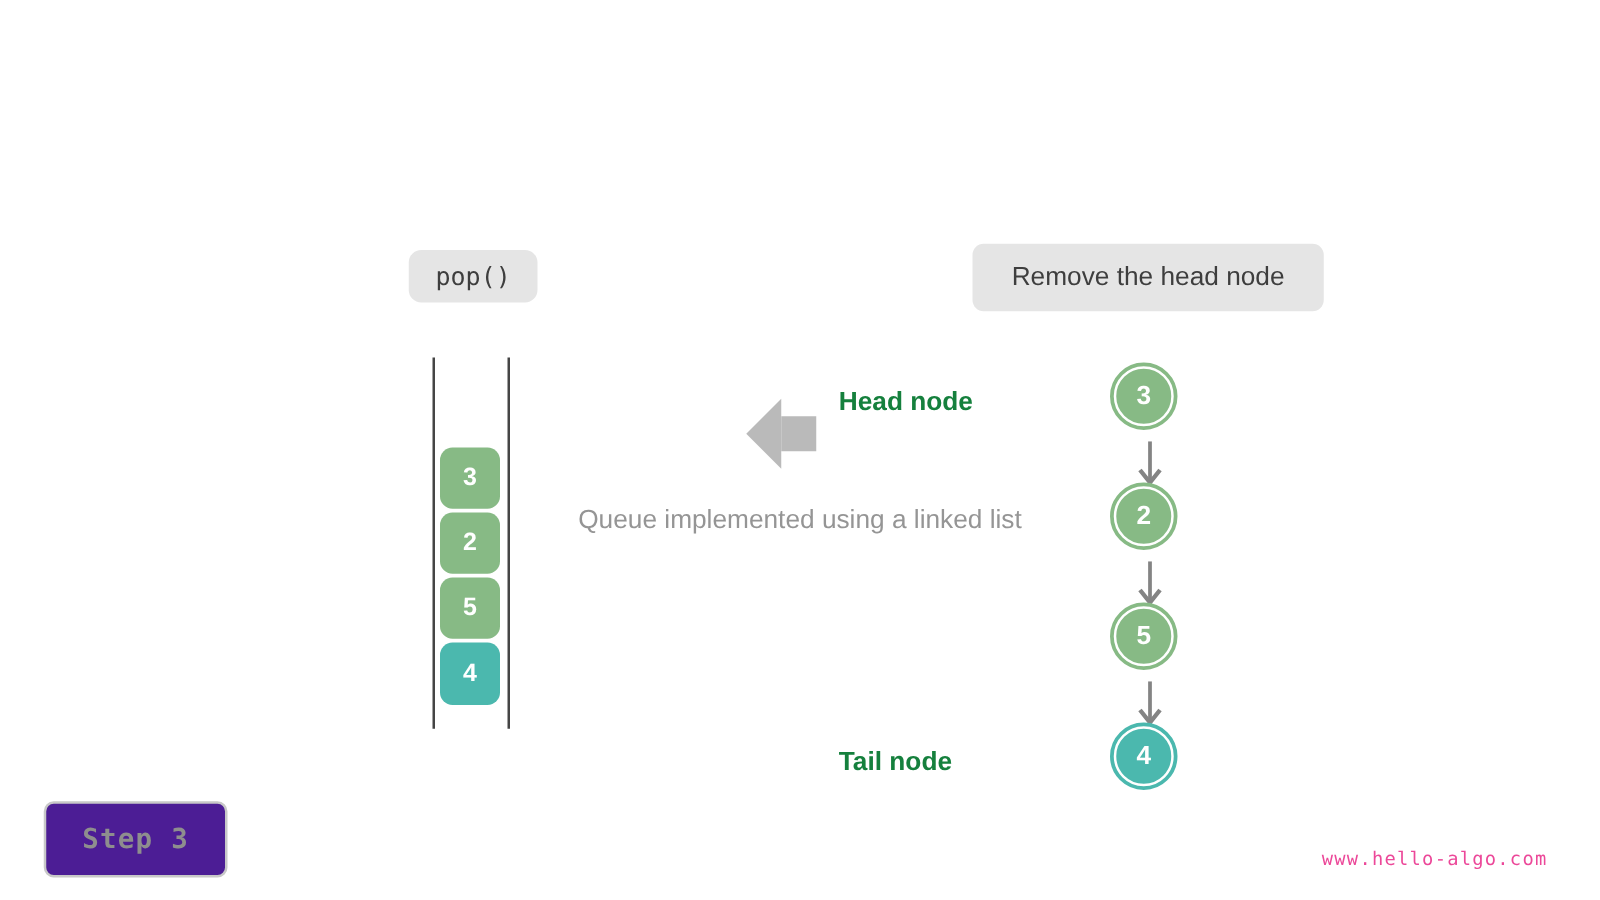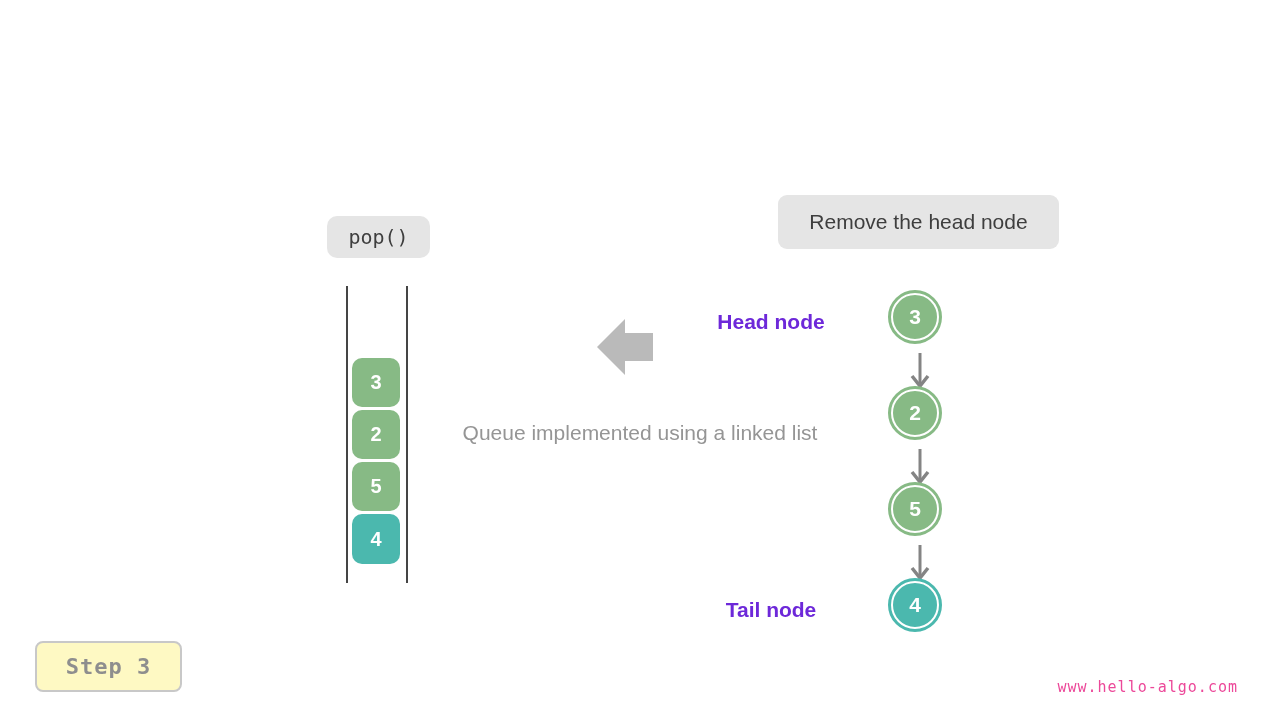--- a/index.html
+++ b/index.html
@@ -11,21 +11,21 @@
     overflow: hidden;
   }
   .abs { position: absolute; }
 
   
   .pill {
     display: flex; align-items: center; justify-content: center;
     background: #e5e5e5; color: #3e3e3e;
   }
   .op-label {
-    left: 327px; top: 216px; width: 103px; height: 42px;
+    left: 327px; top: 200px; width: 103px; height: 42px;
     border-radius: 10px;
     font-family: "DejaVu Sans Mono", "Liberation Mono", monospace;
     font-size: 20px;
   }
   .action-label {
     left: 778px; top: 195px; width: 281px; height: 54px;
     border-radius: 9px;
     font-size: 21px;
   }
 
@@ -51,48 +51,48 @@
     border-top: 28px solid transparent;
     border-bottom: 28px solid transparent;
     border-right: 28px solid #bababa;
   }
   .big-arrow .shaft {
     position: absolute; left: 625px; top: 333px;
     width: 28px; height: 28px; background: #bababa;
   }
 
   .caption {
-    left: 340px; top: 421px; width: 600px;
+    left: 340px; top: 404px; width: 600px;
     text-align: center;
     font-size: 21px; color: #959595;
   }
 
   
   .node {
     left: 891px; width: 48px; height: 48px;
     border-radius: 50%;
     border: 2px solid #ffffff;
     outline: 3px solid var(--c);
     background: var(--c);
     color: #ffffff; font-size: 21px; font-weight: bold;
     display: flex; align-items: center; justify-content: center;
   }
   .connector { left: 909px; width: 22px; height: 35px; color: #848484; }
 
   .side-label {
     left: 671px; width: 200px; height: 30px;
-    text-align: center; line-height: 30px;
-    font-size: 21px; font-weight: bold; color: #6d28d9;
+    text-align: left; line-height: 30px;
+    font-size: 21px; font-weight: bold; color: #15803d;
   }
 
   
   .step-box {
-    left: 35px; top: 641px; width: 147px; height: 51px;
+    left: 35px; top: 641px; width: 147px; height: 61px;
     border: 2px solid #c8c8c8; border-radius: 8px;
-    background: #fef9c3;
+    background: #4c1d95;
     display: flex; align-items: center; justify-content: center;
     font-family: "DejaVu Sans Mono", "Liberation Mono", monospace;
     font-size: 22px; font-weight: bold; color: #8e8e8e;
     letter-spacing: 1px;
   }
 
   .watermark {
     right: 42px; top: 678px;
     font-family: "DejaVu Sans Mono", "Liberation Mono", monospace;
     font-size: 15px; color: #ec4899; letter-spacing: 1px;

